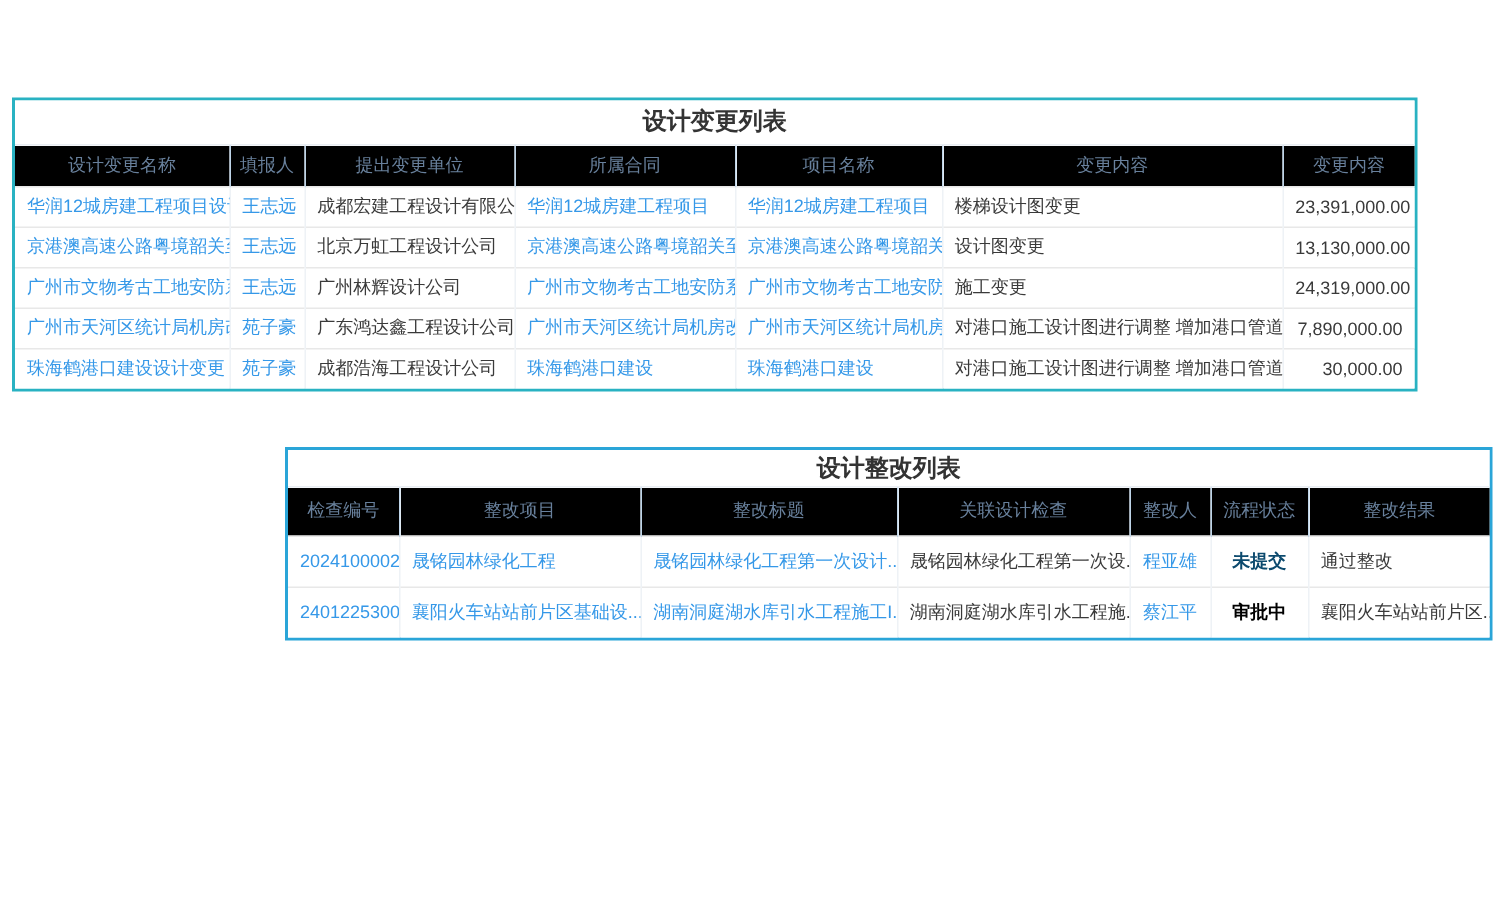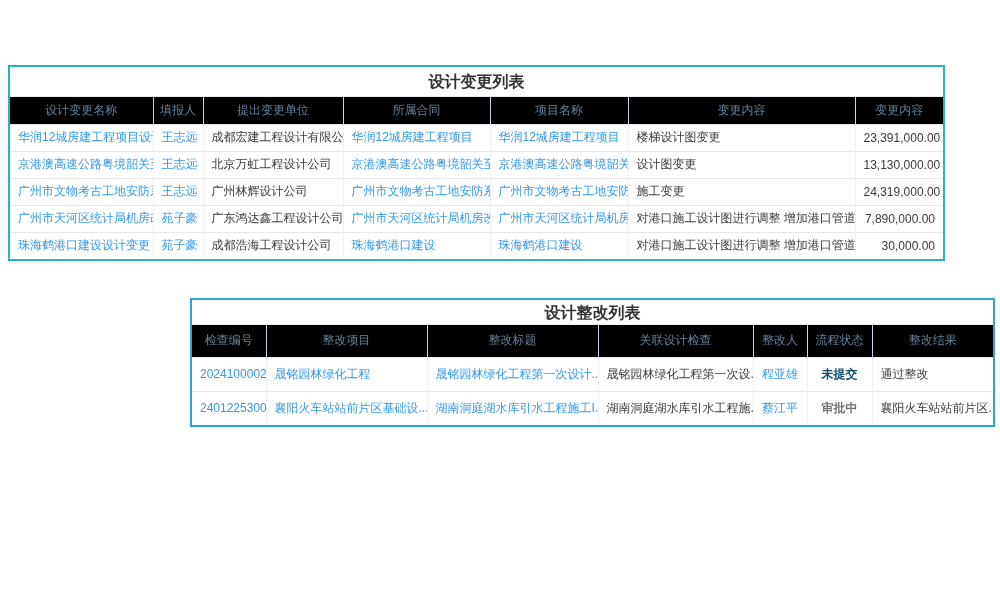--- a/index.html
+++ b/index.html
@@ -151,18 +151,18 @@
         <td class="link c">程亚雄</td>
         <td class="status" style="color: #0c4a6e;">未提交</td>
         <td>通过整改</td>
       </tr>
       <tr>
         <td class="link">2401225300</td>
         <td class="link">襄阳火车站站前片区基础设...</td>
         <td class="link">湖南洞庭湖水库引水工程施工I...</td>
         <td>湖南洞庭湖水库引水工程施...</td>
         <td class="link c">蔡江平</td>
-        <td class="status" style="color: #737373;">审批中</td>
+        <td class="status" style="color: #000000;">审批中</td>
         <td>襄阳火车站站前片区...</td>
       </tr>
     </tbody>
   </table>
 </div>
 
 </body></html>

